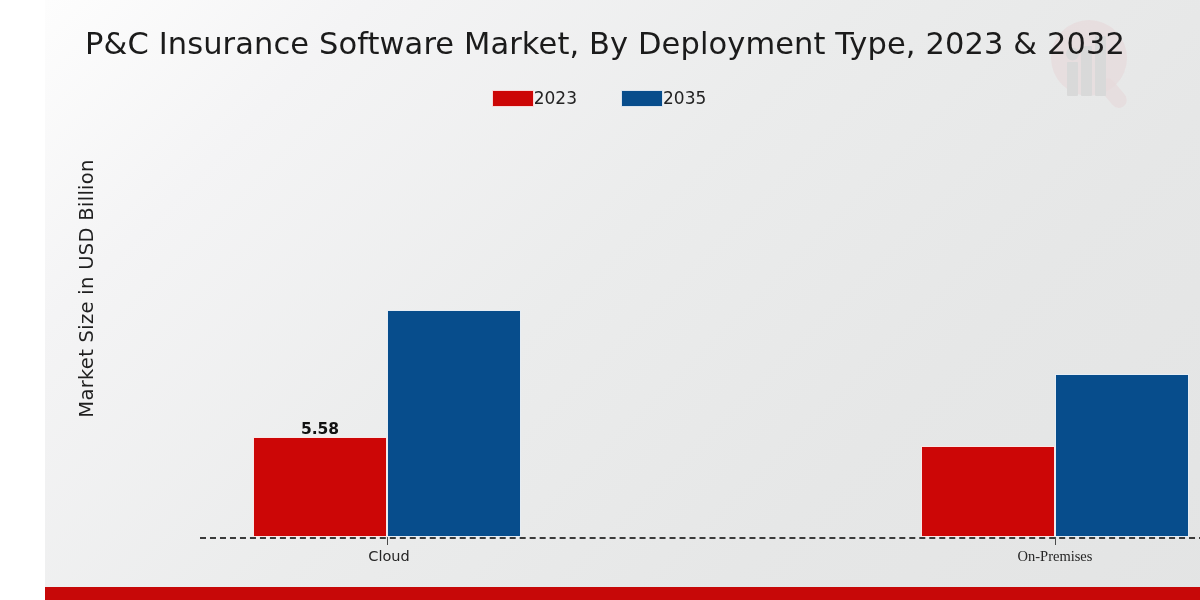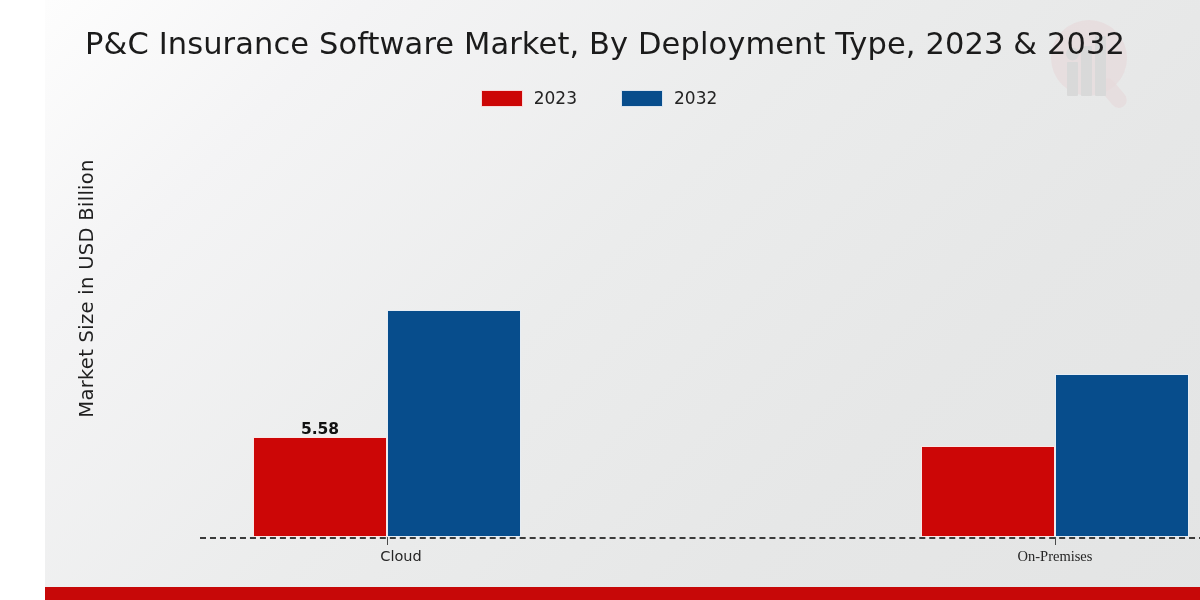--- a/index.html
+++ b/index.html
@@ -62,21 +62,20 @@
     top: 90px;
     width: 1108px;
     display: flex;
     justify-content: center;
     align-items: center;
     gap: 44px;
   }
   .legend-item {
     display: flex;
     align-items: flex-end;
-    gap: 11px;
   }
   .legend-swatch {
     width: 42px;
     height: 17px;
     border: 1px solid rgba(255,255,255,0.85);
     box-sizing: border-box;
   }
   .legend-label {
     font-size: 17px;
     color: #232323;
@@ -183,21 +182,21 @@
 
   <div id="chart-title">P&amp;C Insurance Software Market, By Deployment Type, 2023 &amp; 2032</div>
 
   <div id="legend">
     <div class="legend-item">
       <span class="legend-swatch" style="background:#cc0606"></span>
       <span class="legend-label">2023</span>
     </div>
     <div class="legend-item">
       <span class="legend-swatch" style="background:#074d8c"></span>
-      <span class="legend-label">2032</span>
+      <span class="legend-label">2035</span>
     </div>
   </div>
 
   <div id="y-axis-label">
     <span>Market Size in USD Billion</span>
   </div>
 
   <div id="plot-area">
 
     <div class="bar" style="left:208px; top:437px; width:134px; height:100px; background:#cc0606;"></div>
@@ -208,21 +207,21 @@
 
     <div class="bar" style="left:876px; top:446px; width:134px; height:91px; background:#cc0606;"></div>
     <div class="bar-value-label" style="left:883px; top:429px; width:120px;"></div>
 
     <div class="bar" style="left:1010px; top:374px; width:134px; height:163px; background:#074d8c;"></div>
     <div class="bar-value-label" style="left:1017px; top:357px; width:120px;"></div>
 
     <div id="x-axis-line"></div>
 
     <div class="x-tick" style="left:342px;"></div>
-    <div class="x-tick-label" style="left:276px; width:160px;">Cloud</div>
+    <div class="x-tick-label" style="left:264px; width:160px;">Cloud</div>
 
     <div class="x-tick" style="left:1010px;"></div>
     <div class="x-tick-label" style="left:930px; width:160px;font-family:Liberation Serif, serif;">On-Premises</div>
 
   </div>
 
   <div id="footer-bar"></div>
 
 </div>
 

